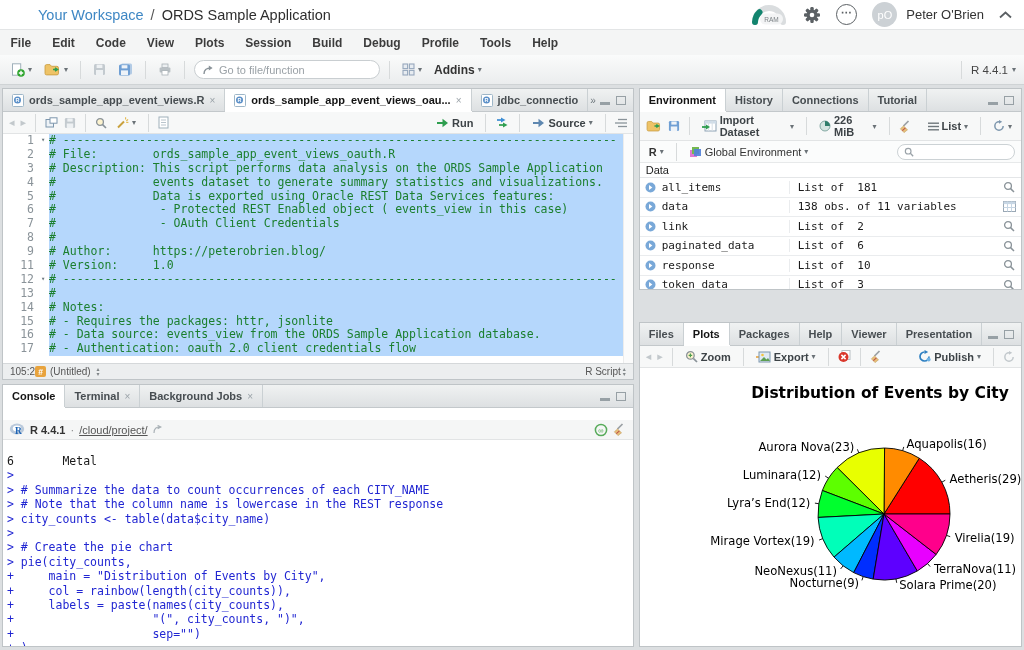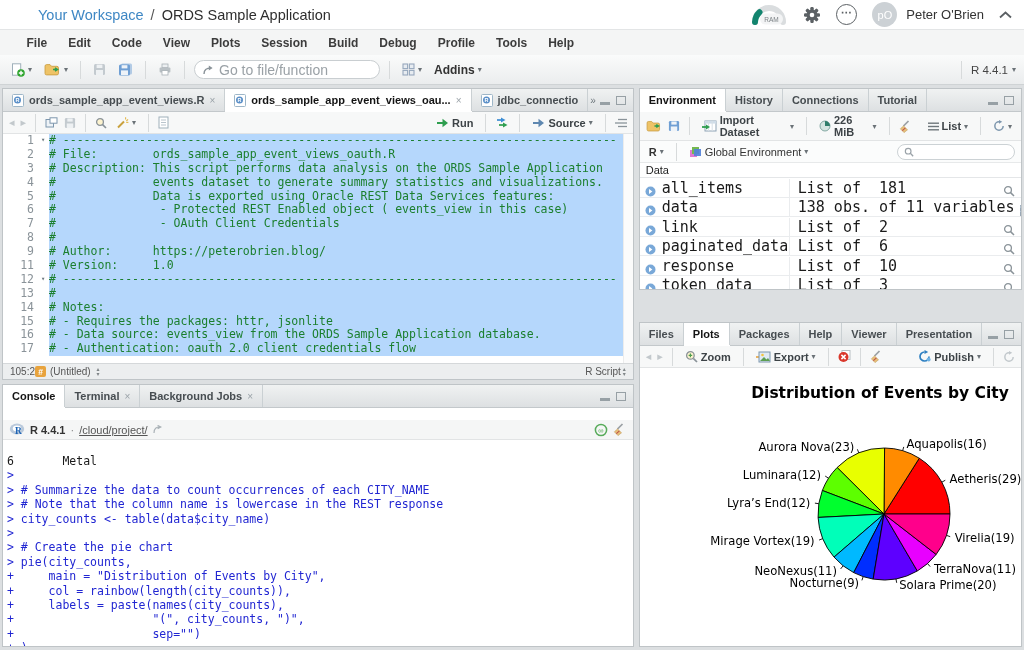--- a/index.html
+++ b/index.html
@@ -12,28 +12,28 @@
   .crumb { font-size:14.5px; }
   .crumb-ws { color:#3e87c4; }
   .crumb-sep { color:#555; margin:0 7px; }
   .crumb-proj { color:#2e2e2e; }
   .topbar-right { margin-left:auto; display:flex; align-items:center; gap:15px; }
   .ellipsis-btn { width:21px; height:21px; border:1.6px solid #5b6064; border-radius:50%; display:flex; align-items:center; justify-content:center; font-size:11px; font-weight:bold; color:#5b6064; letter-spacing:1px; padding-bottom:4px; }
   .avatar { width:25px; height:25px; border-radius:50%; background:#ccd1d5; color:#fff; font-size:11px; display:flex; align-items:center; justify-content:center; }
   .username { font-size:13px; color:#333; margin-left:-6px; }
 
   
-  .menubar { flex:0 0 25px; background:#f4f5f5; display:flex; align-items:center; padding-left:16px; }
+  .menubar { flex:0 0 25px; background:#f4f5f5; display:flex; align-items:center; }
   .menu-item { font-size:12px; font-weight:600; color:#3c3c3c; padding:0 10.5px; }
   .main-toolbar { flex:0 0 30px; background:linear-gradient(#fafbfb,#ebedee); border-bottom:1px solid #cfd3d5; display:flex; align-items:center; padding:0 8px; gap:6px; font-size:12px; color:#333; }
   .tsep { width:1px; height:18px; background:#d7dadb; margin:0 3px; }
   .tbtn { display:inline-flex; align-items:center; gap:3px; padding:2px 3px; border-radius:3px; }
   .caret { font-size:8px; color:#6b7277; }
   .goto-box { width:186px; height:19px; background:#fff; border:1px solid #c9ced1; border-radius:10px; display:flex; align-items:center; padding:0 8px; gap:5px; }
-  .goto-box input { border:none; outline:none; font-size:14px; width:100%; background:transparent; color:#333; }
+  .goto-box input { border:none; outline:none; font-size:11px; width:100%; background:transparent; color:#333; }
   .goto-box input::placeholder { color:#9aa1a6; }
   .flexspace { flex:1; }
   .rver { font-size:11.5px; color:#444; display:inline-flex; align-items:center; gap:4px; }
 
   
   .workspace { flex:1; background:#dcdfe1; padding:3px 2px; display:flex; gap:5px; overflow:hidden; }
   .col { display:flex; flex-direction:column; gap:4px; }
   .col-left { flex:0 0 554px; }
   .col-right { flex:1; min-width:0;gap:32px; }
   .pane { background:#fff; border:1px solid #bfc4c7; display:flex; flex-direction:column; overflow:hidden; }
@@ -72,21 +72,21 @@
   .cline-output { color:#1a1a1a; }
   .cline-input { color:#2126d2; }
   .cursorbar { display:inline-block; width:2px; height:11px; background:#777; vertical-align:text-bottom; }
 
   
   .scope-row { flex:0 0 22px; background:#fbfcfc; border-bottom:1px solid #e7e9ea; display:flex; align-items:center; padding:0 6px; gap:6px; font-size:11px; color:#333; }
   .searchbox { margin-left:auto; width:118px; height:16px; border:1px solid #ccd2d5; border-radius:9px; background:#fff; display:flex; align-items:center; padding:0 6px; gap:4px; }
   .searchbox input { border:none; outline:none; width:100%; font-size:10px; background:transparent; }
   .envgrid { flex:1; overflow:hidden; font-size:11px; }
   .env-section { height:15px; display:flex; align-items:center; padding:0 6px; border-bottom:1px solid #e4e6e8; color:#222; background:#fff; font-size:11px; }
-  .env-row { height:19.5px; display:flex; align-items:flex-end; border-bottom:1px solid #eaecee; font-family:"DejaVu Sans Mono", monospace; font-size:15px; color:#1a1a1a; }
+  .env-row { height:19.5px; display:flex; align-items:center; border-bottom:1px solid #eaecee; font-family:"DejaVu Sans Mono", monospace; font-size:11px; color:#1a1a1a; }
   .expander { flex:0 0 22px; display:flex; align-items:center; justify-content:center; }
   .rname { flex:0 0 128px; display:flex; align-items:center; border-right:1px solid #eaecee; }
   .rvalue { flex:1; display:flex; align-items:center; padding-left:8px; white-space:pre; }
   .raction { flex:0 0 24px; display:flex; align-items:center; justify-content:center; }
 
   
   .plot-content { flex:1; background:#fff; position:relative; overflow:hidden; }
   .plot-content svg { position:absolute; left:0; top:0; }
 
   .icon { display:inline-flex; align-items:center; justify-content:center; }

